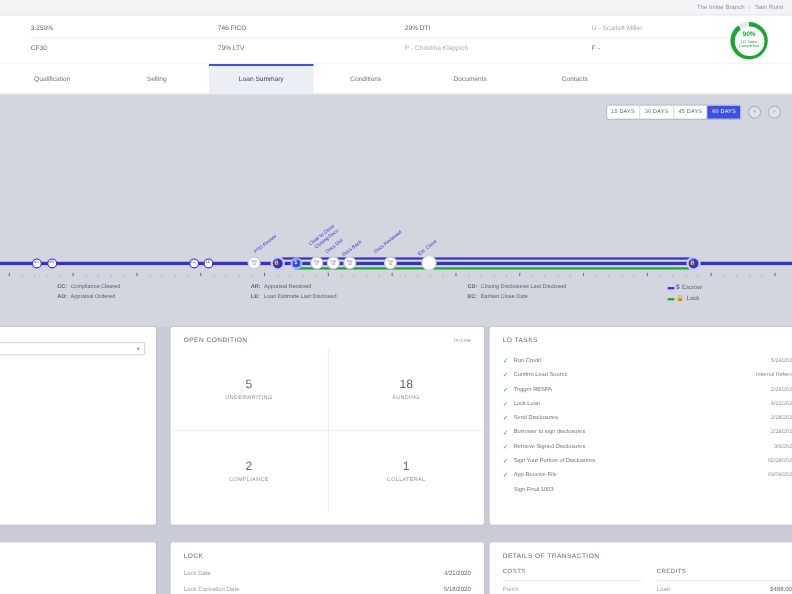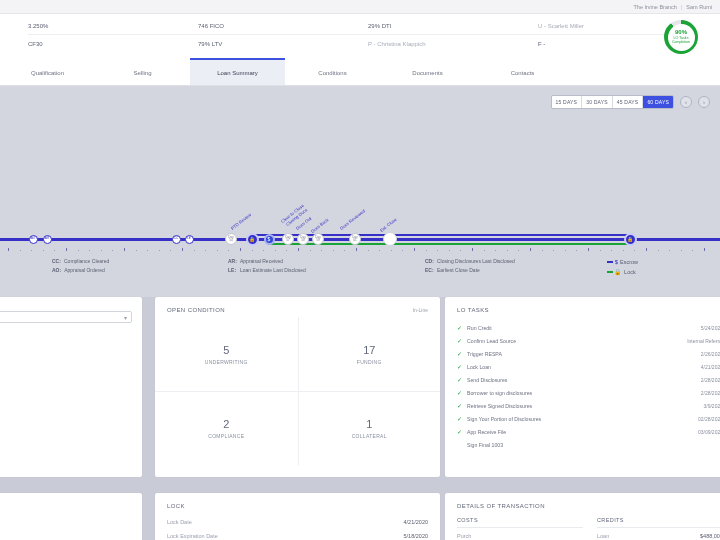--- a/index.html
+++ b/index.html
@@ -467,21 +467,21 @@
 
   <div class="card" id="card-open">
     <div class="cardtitle">OPEN CONDITION</div>
     <div class="inline-link">In-Line</div>
     <div class="ocgrid" id="ocgrid">
         <div class="occell">
           <div class="ocnum">5</div>
           <div class="oclbl">UNDERWRITING</div>
         </div>
         <div class="occell bl">
-          <div class="ocnum">17</div>
+          <div class="ocnum">18</div>
           <div class="oclbl">FUNDING</div>
         </div>
         <div class="occell bt">
           <div class="ocnum">2</div>
           <div class="oclbl">COMPLIANCE</div>
         </div>
         <div class="occell bl bt">
           <div class="ocnum">1</div>
           <div class="oclbl">COLLATERAL</div>
         </div>

